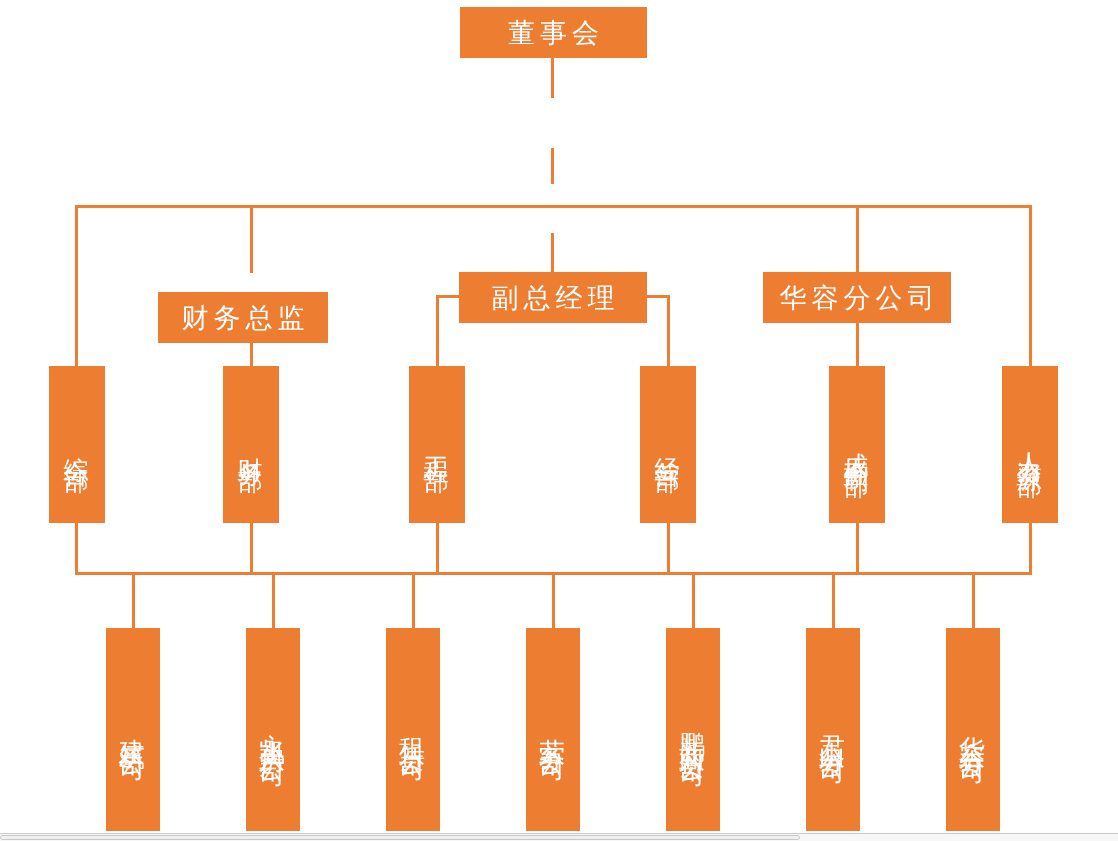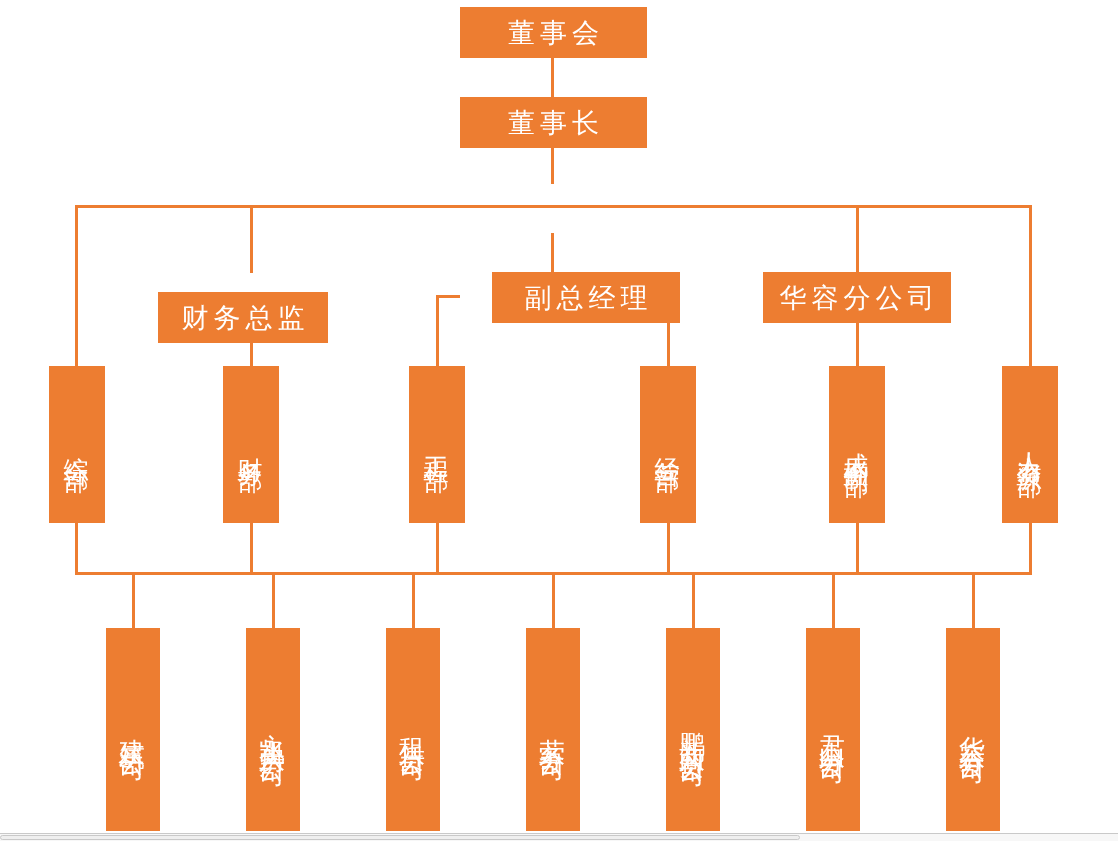--- a/index.html
+++ b/index.html
@@ -102,24 +102,23 @@
   <div class="line" style="left:75px;top:572px;width:957px;height:3px;"></div>
   <div class="line" style="left:132px;top:572px;width:3px;height:56px;"></div>
   <div class="line" style="left:272px;top:572px;width:3px;height:56px;"></div>
   <div class="line" style="left:412px;top:572px;width:3px;height:56px;"></div>
   <div class="line" style="left:552px;top:572px;width:3px;height:56px;"></div>
   <div class="line" style="left:692px;top:572px;width:3px;height:56px;"></div>
   <div class="line" style="left:832px;top:572px;width:3px;height:56px;"></div>
   <div class="line" style="left:972px;top:572px;width:3px;height:56px;"></div>
 
   <div class="box h-box" style="left:460px;top:7px;width:187px;height:51px;">董事会</div>
-  <div class="box h-box" style="left:460px;top:97px;width:187px;height:51px;">董事长</div>
 
   <div class="box h-box" style="left:158px;top:272px;width:170px;height:51px;margin-top:20px;">财务总监</div>
-  <div class="box h-box" style="left:459px;top:272px;width:188px;height:51px;margin-left:33px;">副总经理</div>
+  <div class="box h-box" style="left:459px;top:272px;width:188px;height:51px;">副总经理</div>
   <div class="box h-box" style="left:763px;top:272px;width:188px;height:51px;">华容分公司</div>
 
   <div class="box v-box v-dept" style="left:49px;top:366px;width:56px;height:157px;">综合部</div>
   <div class="box v-box v-dept" style="left:223px;top:366px;width:56px;height:157px;">财务部</div>
   <div class="box v-box v-dept" style="left:409px;top:366px;width:56px;height:157px;">工程部</div>
   <div class="box v-box v-dept" style="left:640px;top:366px;width:56px;height:157px;">经营部</div>
   <div class="box v-box v-dept" style="left:829px;top:366px;width:56px;height:157px;">成本控制部</div>
   <div class="box v-box v-dept" style="left:1002px;top:366px;width:56px;height:157px;">人力资源部</div>
 
   <div class="box v-box v-co" style="left:106px;top:628px;width:54px;height:203px;">建筑公司</div>

